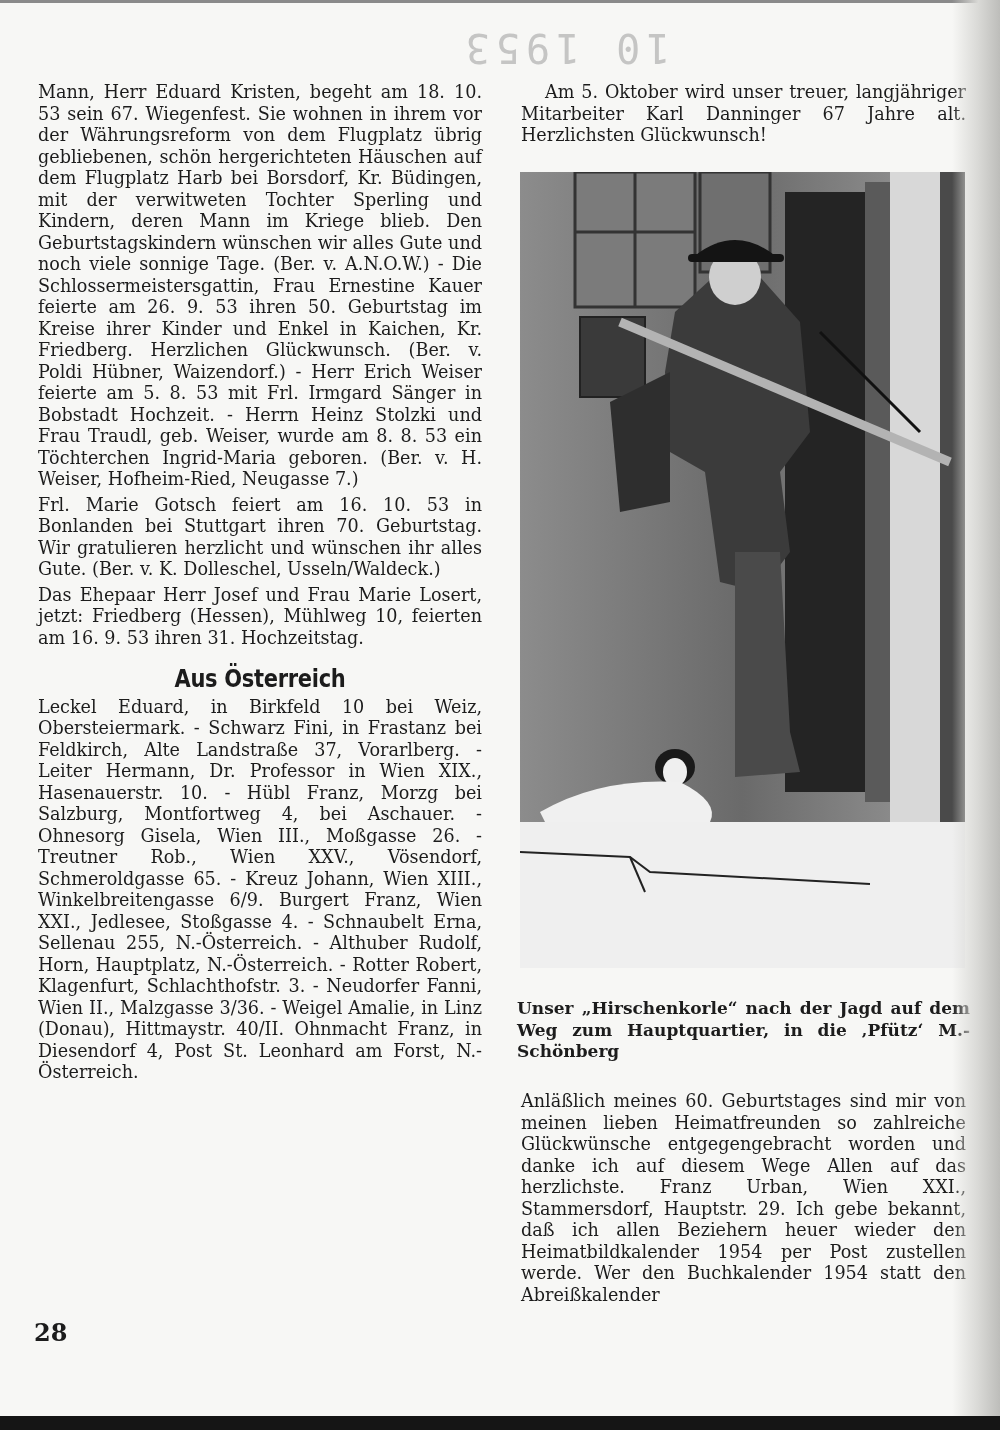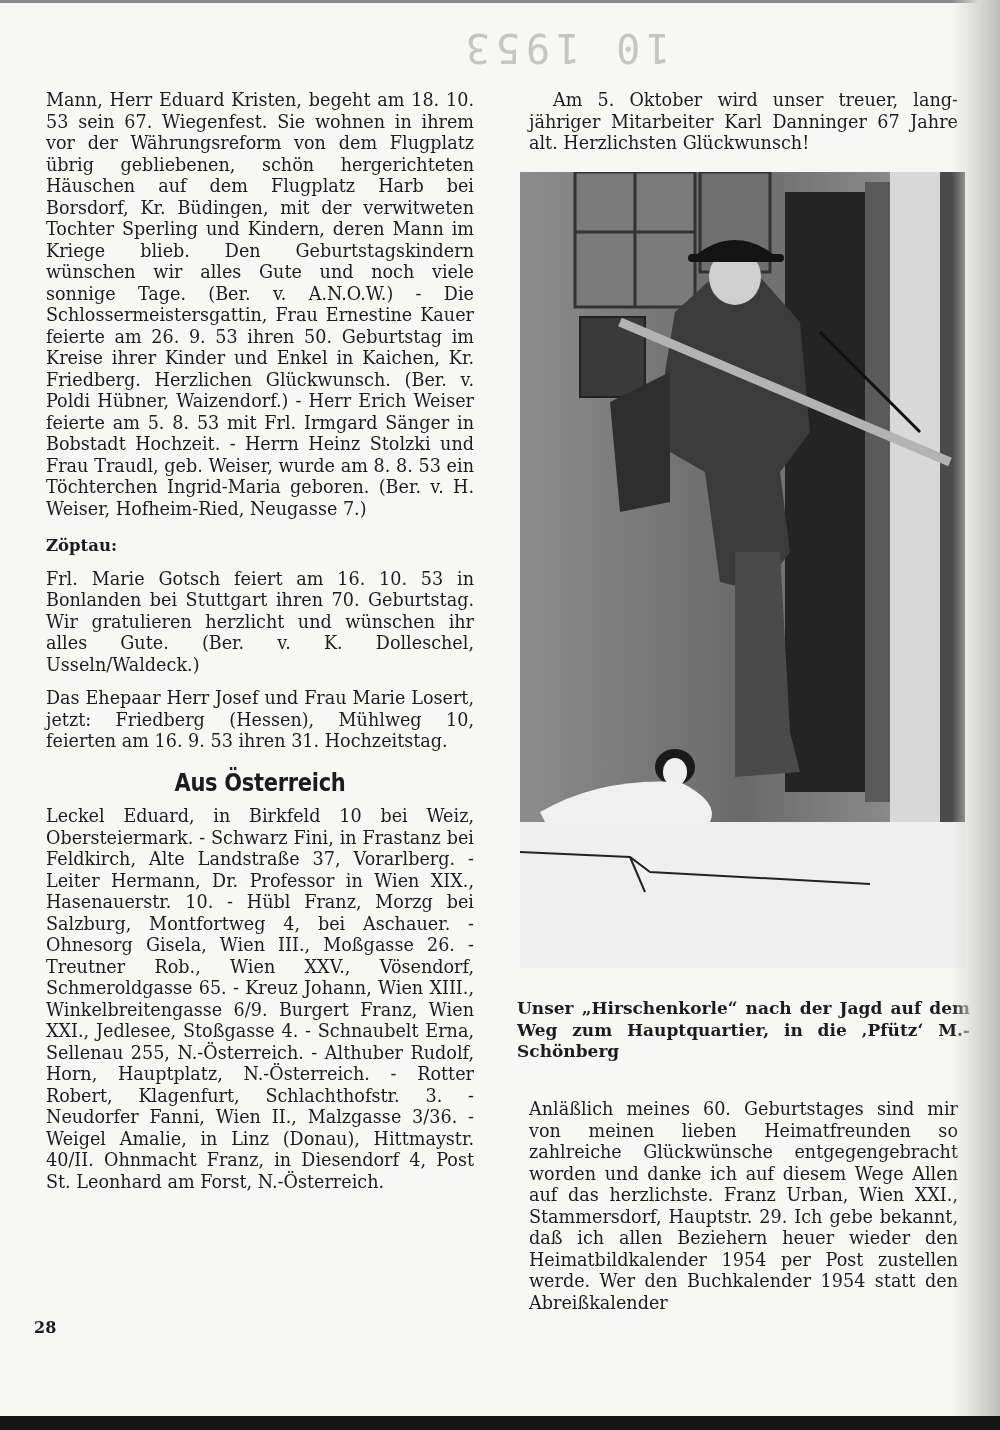--- a/index.html
+++ b/index.html
@@ -17,51 +17,50 @@
   }
   .stamp {
     position:absolute; left:440px; top:28px; width:250px; height:40px;
     font-family:"DejaVu Sans Mono","Liberation Mono",monospace;
     font-size:40px; letter-spacing:6px; color:#b9b9b9;
     transform:rotate(180deg); text-align:center; line-height:40px; opacity:.8;
   }
   .col { position:absolute; font-size:17.6px; line-height:21.5px; }
   .col-left { left:34px; top:78px; width:452px; }
   .col-right { left:517px; top:78px; width:453px; }
-  p { margin:12px; text-align:justify; hyphens:manual; }
+  p { margin:4px; text-align:justify; hyphens:manual; }
   .indent { text-indent:24px; }
   .sub { font-weight:bold; margin-top:15px; font-size:16.5px; }
   .section-title {
     font-family:"DejaVu Sans","Liberation Sans",sans-serif;
     font-weight:bold; font-size:21px; text-align:center;
     margin:20px 0 6px 0; letter-spacing:-0.3px; transform:scaleY(1.15);
   }
   .photo {
     position:absolute; left:520px; top:172px; width:445px; height:796px;
     background:#777; overflow:hidden;
   }
   .caption {
     position:absolute; left:517px; top:998px; width:453px;
     font-weight:bold; font-size:17px; line-height:21.5px; text-align:justify;
   }
   .col-right-lower { position:absolute; left:517px; top:1087px; width:453px; font-size:17.6px; line-height:21.5px; }
   .page-number {
-    position:absolute; left:34px; top:1318px; font-weight:bold; font-size:16px;
+    position:absolute; left:34px; top:1318px; font-weight:bold; font-size:24px;
   }
 </style>
 </head>
 <body>
 
 <div class="top-shadow"></div>
 <div class="stamp">10 1953</div>
 
 <div class="col col-left">
   <p>Mann, Herr Eduard Kristen, begeht am 18. 10. 53 sein 67. Wiegenfest. Sie wohnen in ihrem vor der Währungsreform von dem Flugplatz übrig gebliebenen, schön herge­richteten Häuschen auf dem Flugplatz Harb bei Borsdorf, Kr. Büdingen, mit der verwitweten Tochter Sperling und Kindern, deren Mann im Kriege blieb. Den Geburts­tagskindern wünschen wir alles Gute und noch viele sonnige Tage. (Ber. v. A.N.O.W.) - Die Schlossermeistersgattin, Frau Erne­stine Kauer feierte am 26. 9. 53 ihren 50. Geburtstag im Kreise ihrer Kinder und Enkel in Kaichen, Kr. Friedberg. Herz­lichen Glückwunsch. (Ber. v. Poldi Hübner, Waizendorf.) - Herr Erich Weiser feierte am 5. 8. 53 mit Frl. Irmgard Sänger in Bob­stadt Hochzeit. - Herrn Heinz Stolzki und Frau Traudl, geb. Weiser, wurde am 8. 8. 53 ein Töchterchen Ingrid-Maria geboren. (Ber. v. H. Weiser, Hofheim-Ried, Neugasse 7.)</p>
 
-  <p class="sub">Zöptau:</p>
   <p>Frl. Marie Gotsch feiert am 16. 10. 53 in Bonlanden bei Stuttgart ihren 70. Geburts­tag. Wir gratulieren herzlicht und wün­schen ihr alles Gute. (Ber. v. K. Dolleschel, Usseln/Waldeck.)</p>
 
   <p>Das Ehepaar Herr Josef und Frau Marie Losert, jetzt: Friedberg (Hessen), Mühl­weg 10, feierten am 16. 9. 53 ihren 31. Hoch­zeitstag.</p>
 
   <div class="section-title">Aus Österreich</div>
   <p>Leckel Eduard, in Birkfeld 10 bei Weiz, Obersteiermark. - Schwarz Fini, in Fras­tanz bei Feldkirch, Alte Landstraße 37, Vorarlberg. - Leiter Hermann, Dr. Profes­sor in Wien XIX., Hasenauerstr. 10. - Hübl Franz, Morzg bei Salzburg, Montfortweg 4, bei Aschauer. - Ohnesorg Gisela, Wien III., Moßgasse 26. - Treutner Rob., Wien XXV., Vösendorf, Schmeroldgasse 65. - Kreuz Johann, Wien XIII., Winkelbreitengasse 6/9. Burgert Franz, Wien XXI., Jedlesee, Stoß­gasse 4. - Schnaubelt Erna, Sellenau 255, N.-Österreich. - Althuber Rudolf, Horn, Hauptplatz, N.-Österreich. - Rotter Robert, Klagenfurt, Schlachthofstr. 3. - Neudorfer Fanni, Wien II., Malzgasse 3/36. - Weigel Amalie, in Linz (Donau), Hittmaystr. 40/II. Ohnmacht Franz, in Diesendorf 4, Post St. Leonhard am Forst, N.-Österreich.</p>
 </div>
 
 <div class="col col-right">
   <p class="indent">Am 5. Oktober wird unser treuer, lang­jähriger Mitarbeiter Karl Danninger 67 Jahre alt. Herzlichsten Glückwunsch!</p>

